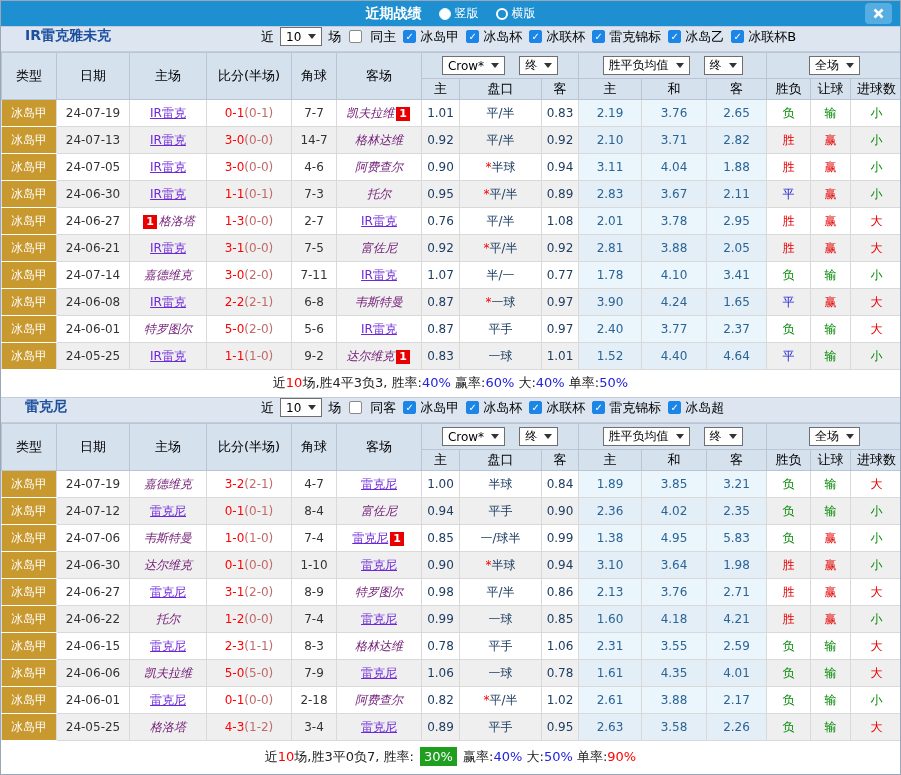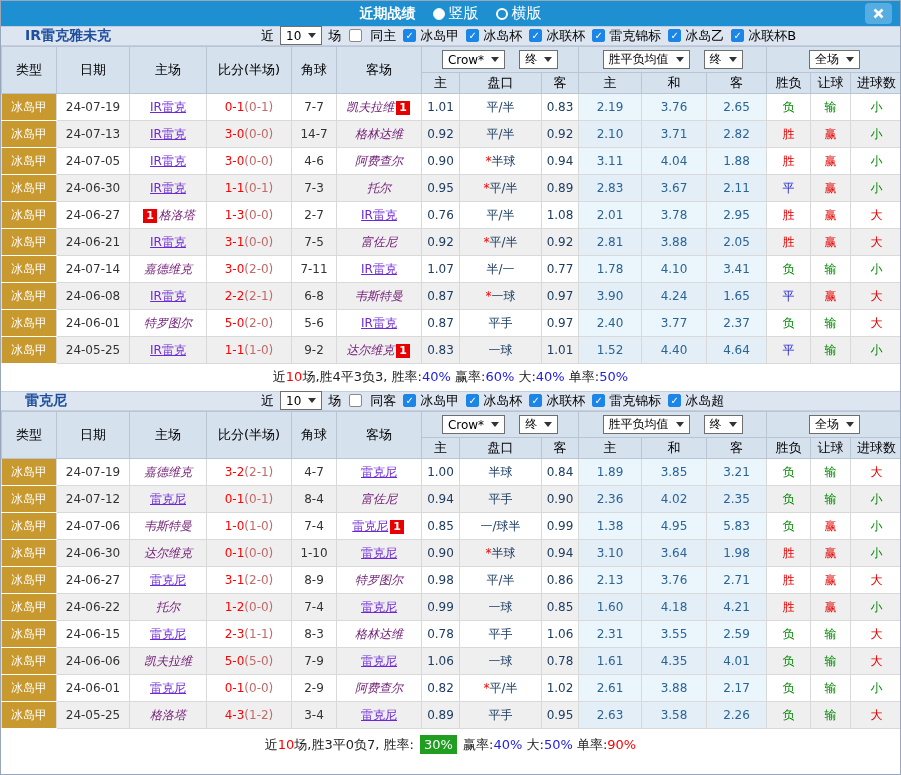--- a/index.html
+++ b/index.html
@@ -6,25 +6,25 @@
   body { margin:0; background:#fff; font-family:"DejaVu Sans","Liberation Sans",sans-serif; }
   .dialog { width:901px; height:775px; border:1px solid #9aa7b8; background:#fff; overflow:hidden; position:relative; }
 
   
   .titlebar { height:25px; background:#1e8fd0; display:flex; align-items:center; justify-content:center; gap:17px; position:relative; }
   .title { color:#fff; font-weight:bold; font-size:14px; }
   .radio-opt { display:inline-flex; align-items:center; gap:4px; cursor:default; }
   .radio { width:12px; height:12px; border-radius:50%; }
   .radio.sel { background:#fff; border:1px solid #e8f4fc; }
   .radio.unsel { background:transparent; border:2px solid #fff; }
-  .radio-label { color:#fff; font-size:15px; }
+  .radio-label { color:#fff; font-size:12px; }
   .close-btn { position:absolute; right:8px; top:2px; width:27px; height:21px; background:#55ade2; border-radius:4px; display:flex; align-items:center; justify-content:center; }
 
   
-  .section-header { height:20px; background:#dce5f0; border-top:1px solid #c3cddc; border-bottom:1px solid #c3cddc; display:flex; align-items:flex-end; font-size:13px; }
+  .section-header { height:26px; background:#dce5f0; border-top:1px solid #c3cddc; border-bottom:1px solid #c3cddc; display:flex; align-items:flex-start; font-size:13px; }
   .team-name { color:#1d4f9e; font-weight:bold; font-size:14px; margin-left:24px; width:236px; flex:none; }
   .filters { display:flex; align-items:center; gap:3px; color:#000; }
   .fselect { display:inline-flex; align-items:center; gap:7px; background:#fff; border:1px solid #6f6f6f; height:19px; padding:0 5px; font-size:12px; color:#000; margin:0 3px; }
   .caret { width:0; height:0; border-left:4px solid transparent; border-right:4px solid transparent; border-top:5px solid #333; display:inline-block; }
   .cb { width:13px; height:13px; border-radius:2px; display:inline-flex; align-items:center; justify-content:center; font-size:10px; line-height:1; margin:0 1px 0 4px; }
   .cb.on { background:#1c86e8; color:#fff; border:1px solid #1c86e8; }
   .cb.off { background:#fff; border:1px solid #8a8a8a; color:transparent; margin:0 5px; }
 
   
   table { border-collapse:collapse; table-layout:fixed; width:901px; font-size:12px; }
@@ -582,21 +582,21 @@
           <td class="avg">4.01</td>
           <td class="res-green">负</td>
           <td class="res-green">输</td>
           <td class="res-red">大</td>
         </tr>
         <tr class="odd">
           <td class="type-cell">冰岛甲</td>
           <td class="date">24-06-01</td>
           <td><span class="team-green">雷克尼</span></td>
           <td class="score"><span class="ft">0-1</span><span class="ht">(0-0)</span></td>
-          <td class="corner">2-9</td>
+          <td class="corner">2-18</td>
           <td><span class="team-plain">阿费查尔</span></td>
           <td class="oddsv">0.82</td>
           <td class="hcap"><span class="star">*</span><span>平/半</span></td>
           <td class="oddsv">1.02</td>
           <td class="avg">2.61</td>
           <td class="avg">3.88</td>
           <td class="avg">2.17</td>
           <td class="res-green">负</td>
           <td class="res-green">输</td>
           <td class="res-green">小</td>

